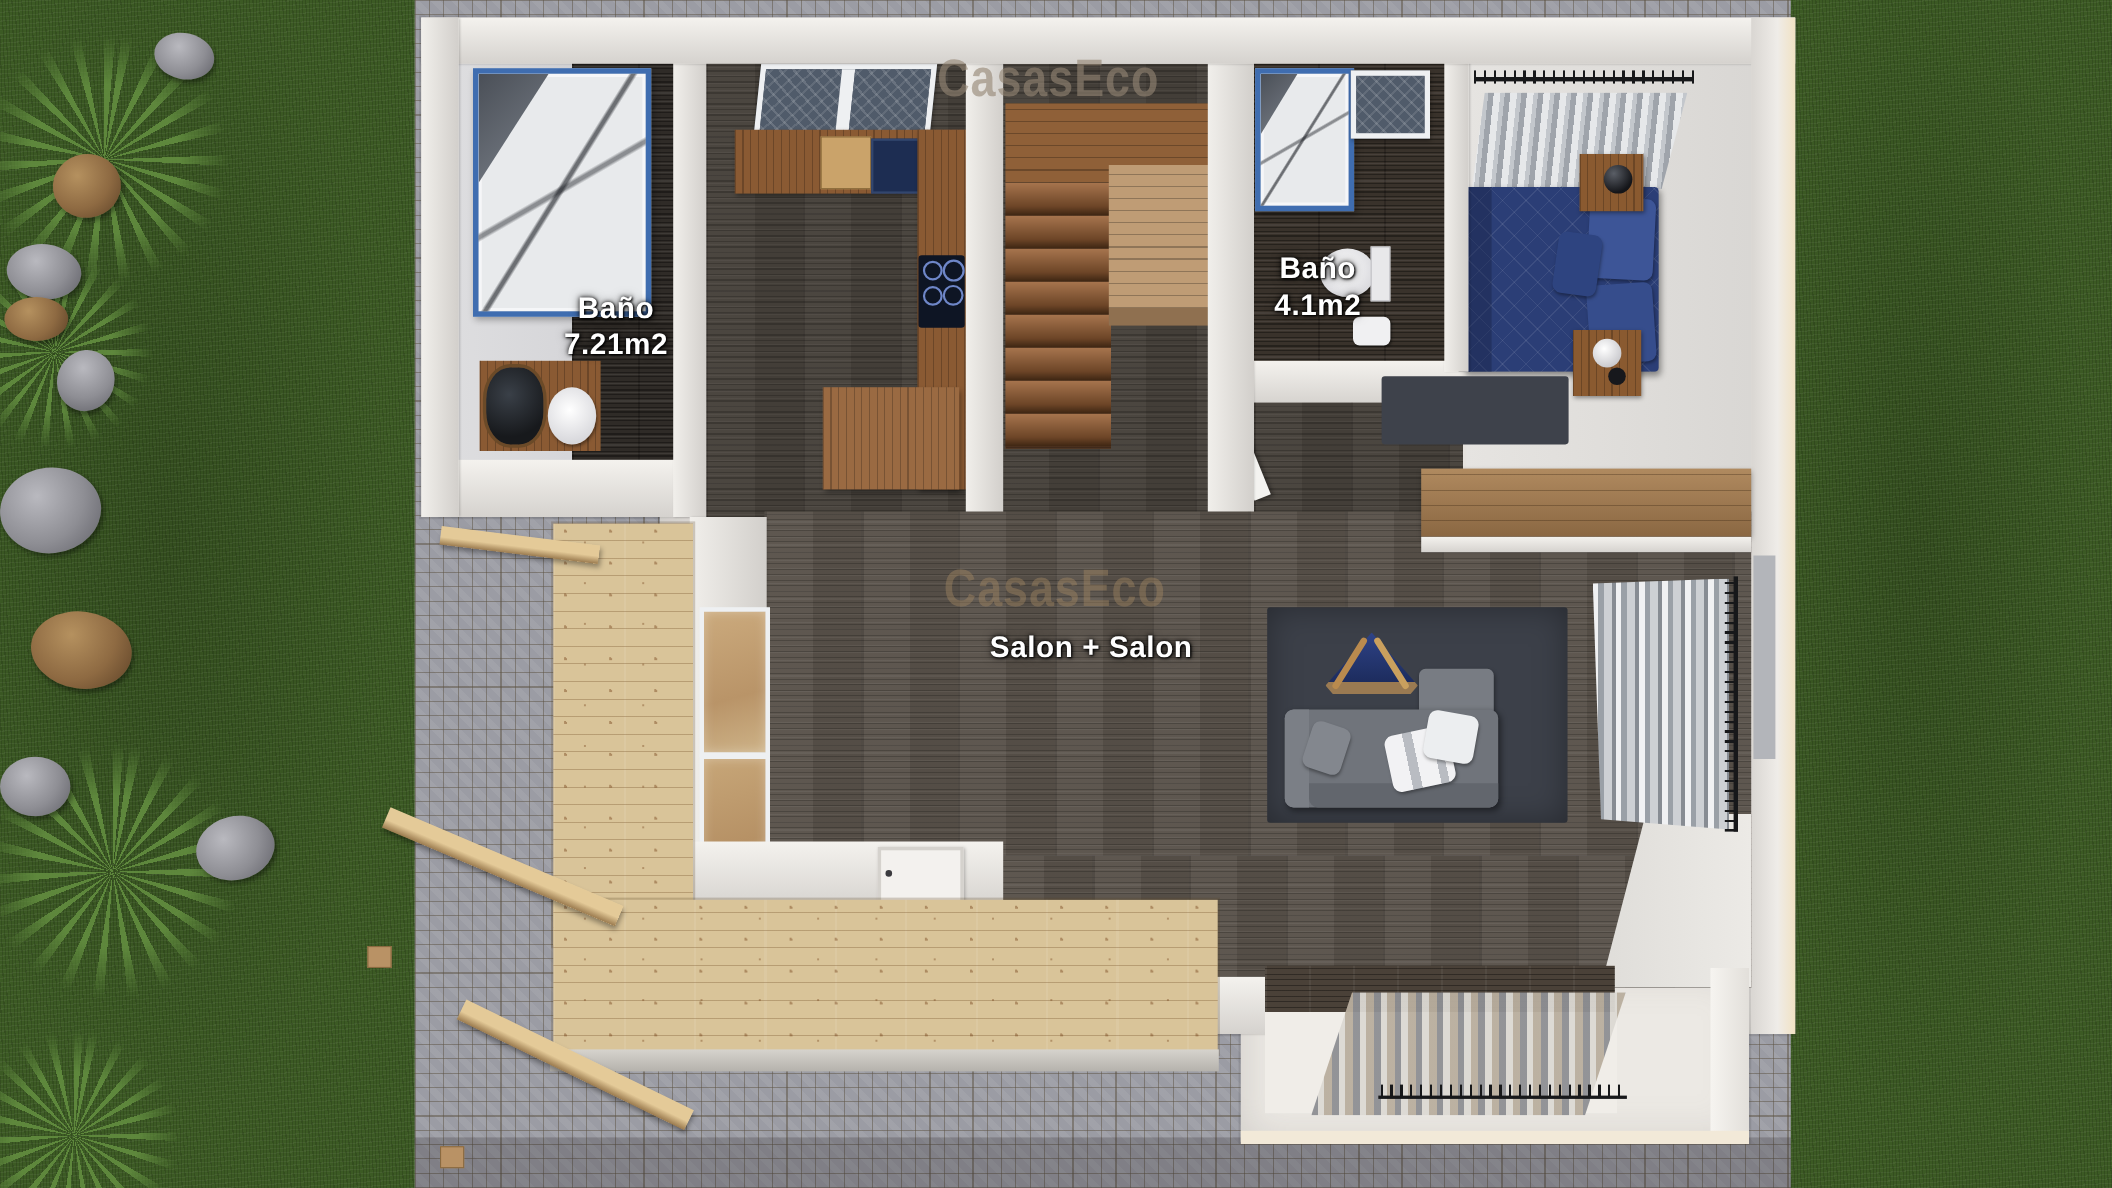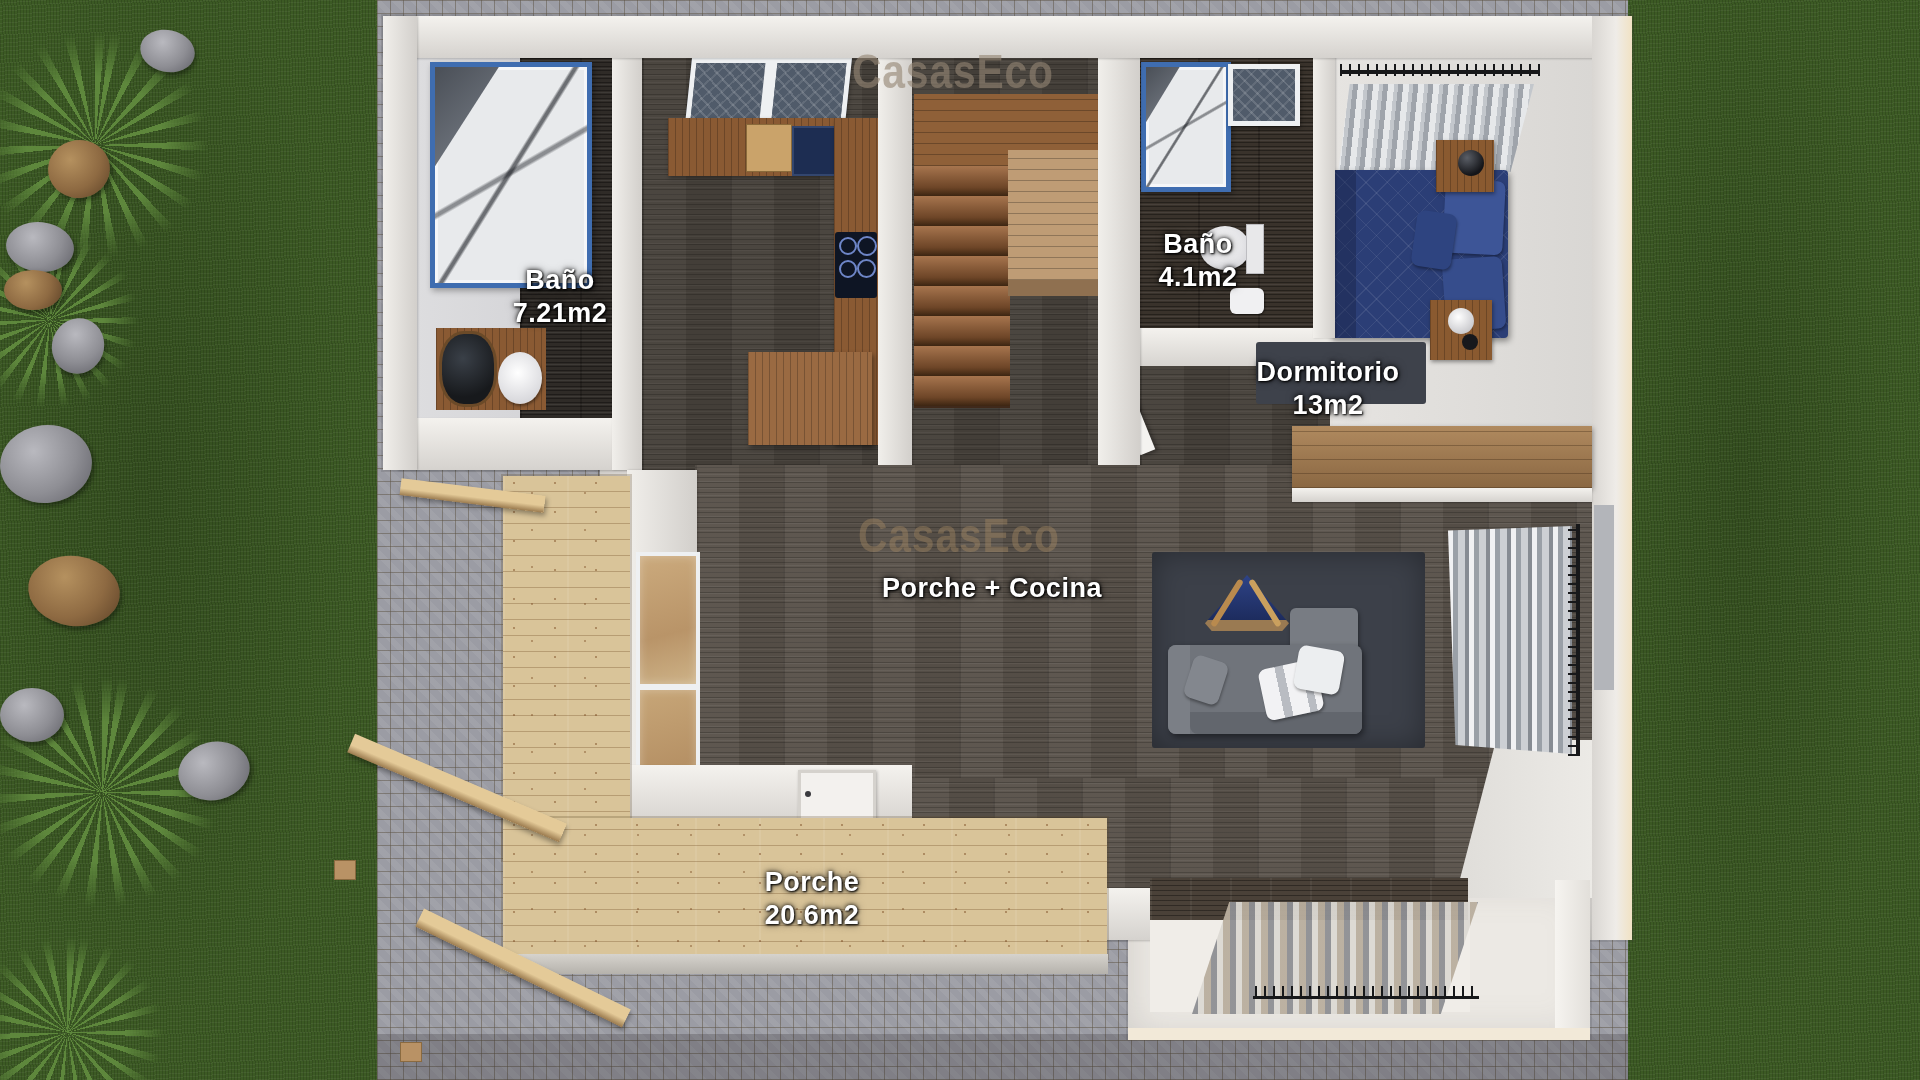--- a/index.html
+++ b/index.html
@@ -258,25 +258,17 @@
   <div class="abs wm mid" style="left:858px;top:508px;">CasasEco</div>
 
   <div class="abs room-label" style="left:460px;top:264px;width:200px;">
     <span>Baño</span>
     <span>7.21m2</span>
   </div>
   <div class="abs room-label" style="left:1118px;top:228px;width:160px;">
     <span>Baño</span>
     <span>4.1m2</span>
   </div>
-  <div class="abs room-label" style="left:1218px;top:356px;width:220px;">
-    <span>Dormitorio</span>
-    <span>13m2</span>
-  </div>
   <div class="abs room-label" style="left:862px;top:572px;width:260px;">
-    <span>Porche + Cocina</span>
-  </div>
-  <div class="abs room-label" style="left:712px;top:866px;width:200px;">
-    <span>Porche</span>
-    <span>20.6m2</span>
+    <span>Salon + Salon</span>
   </div>
 
 </div>
 
 </body></html>

